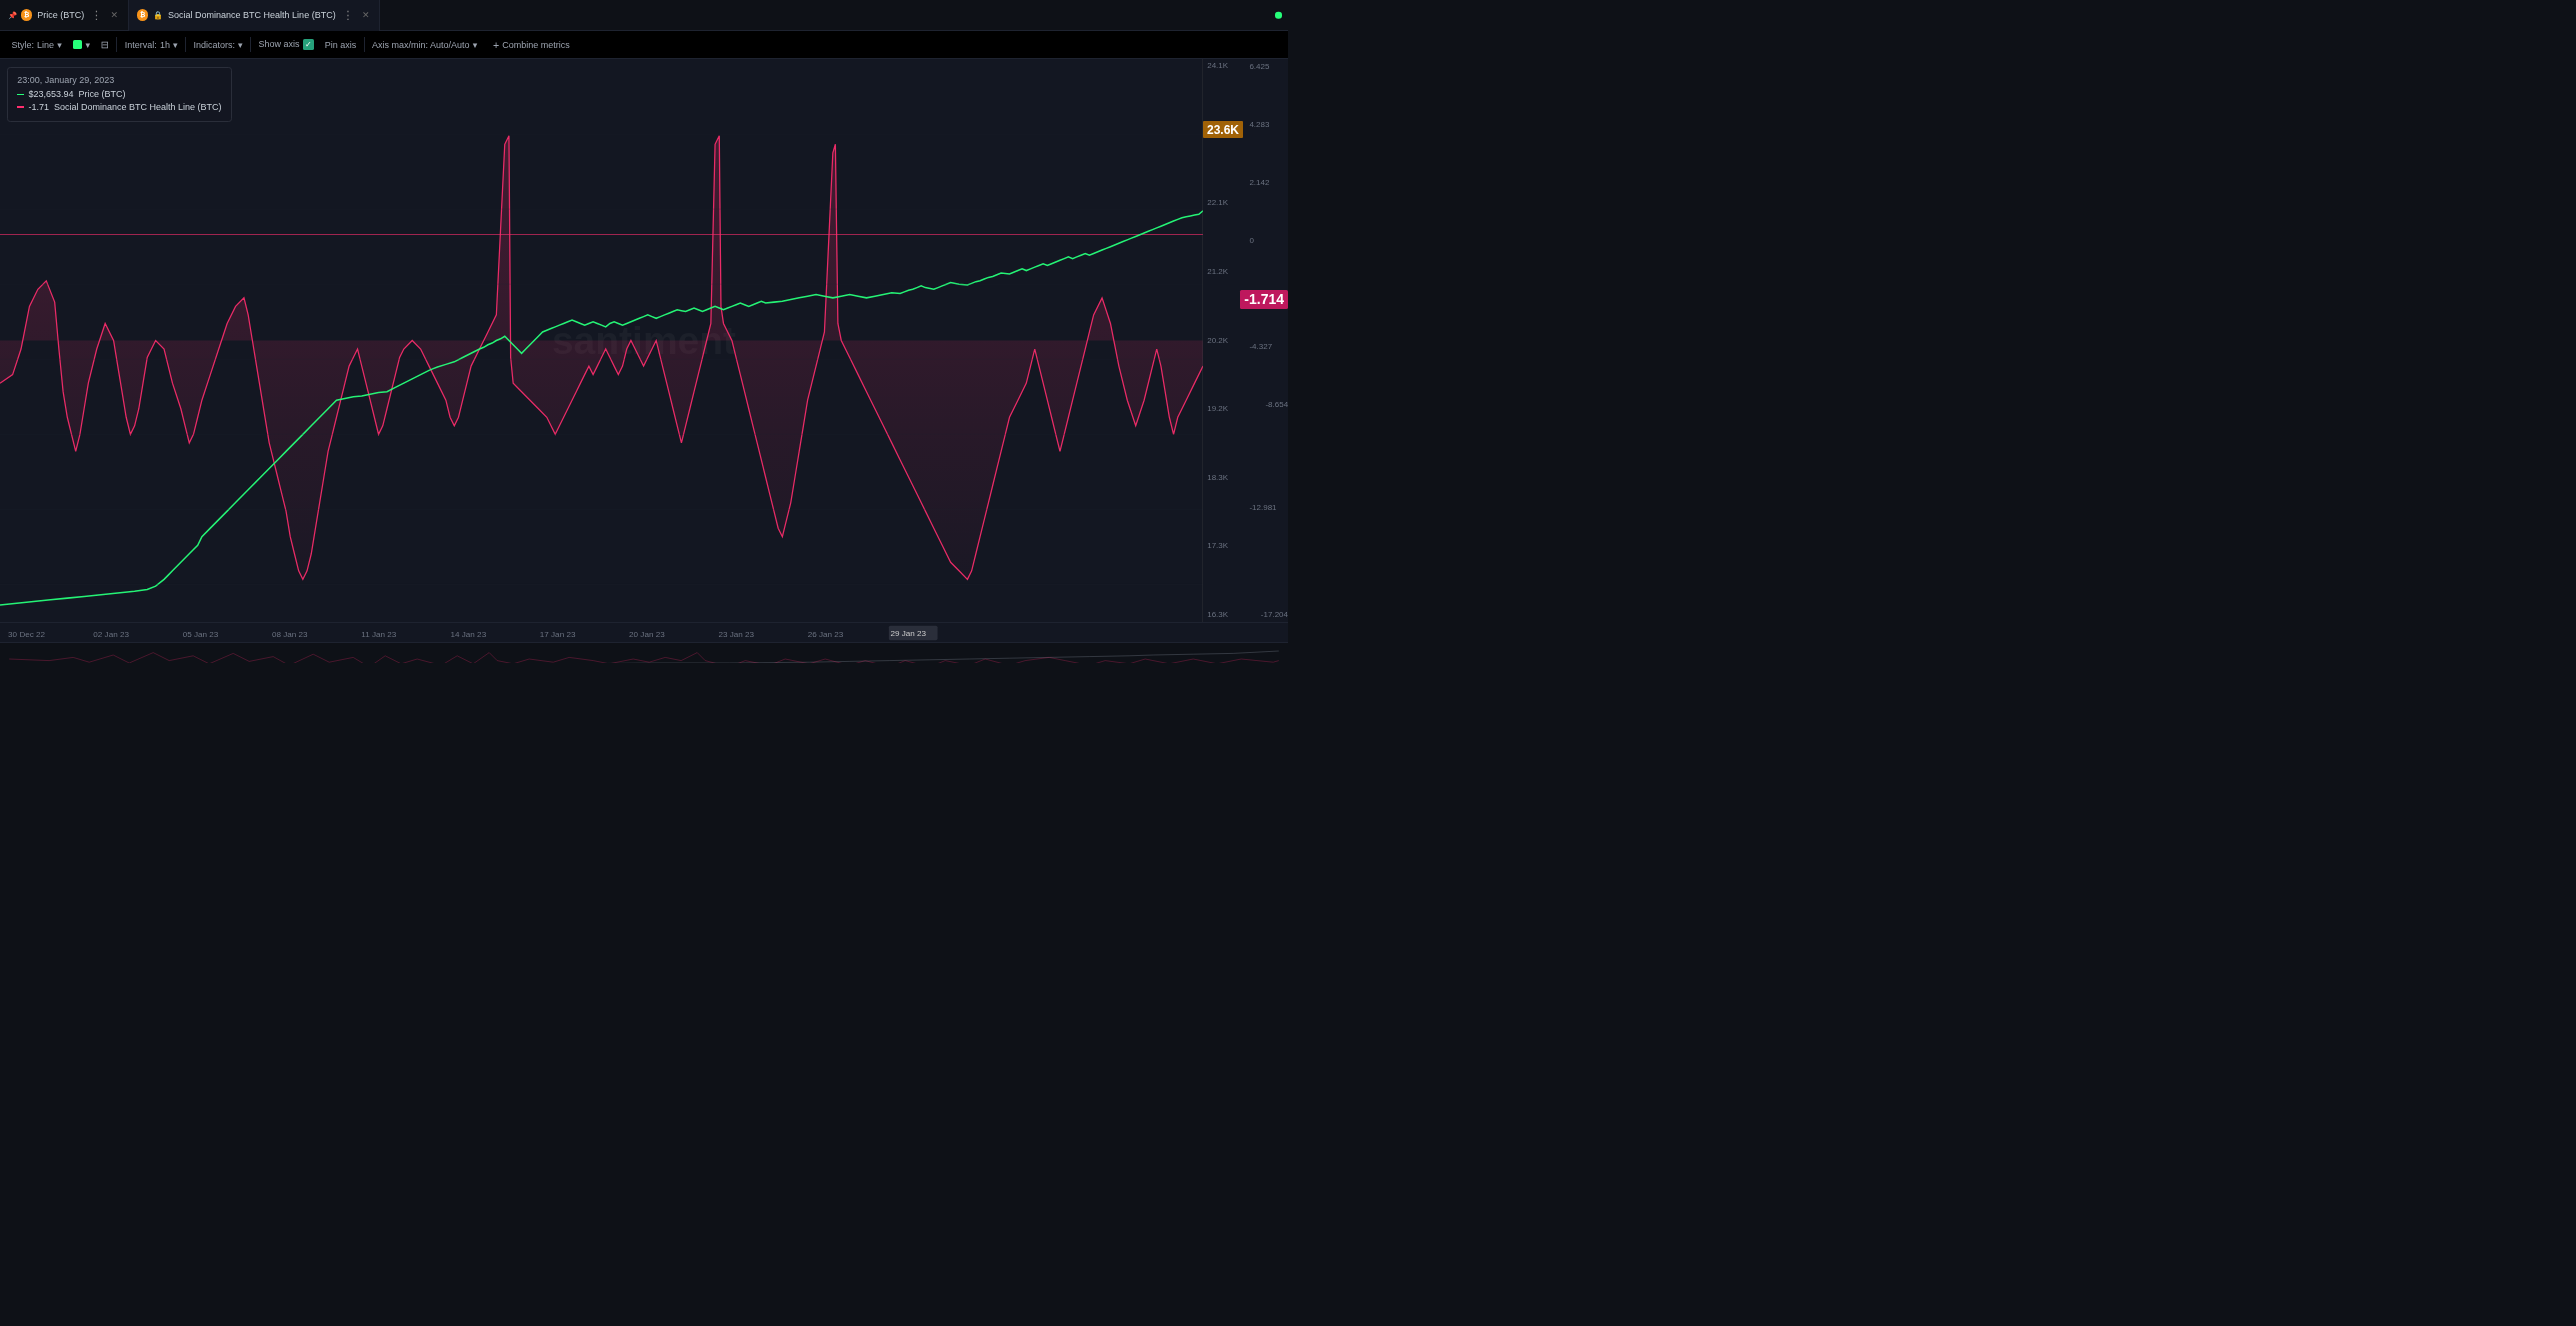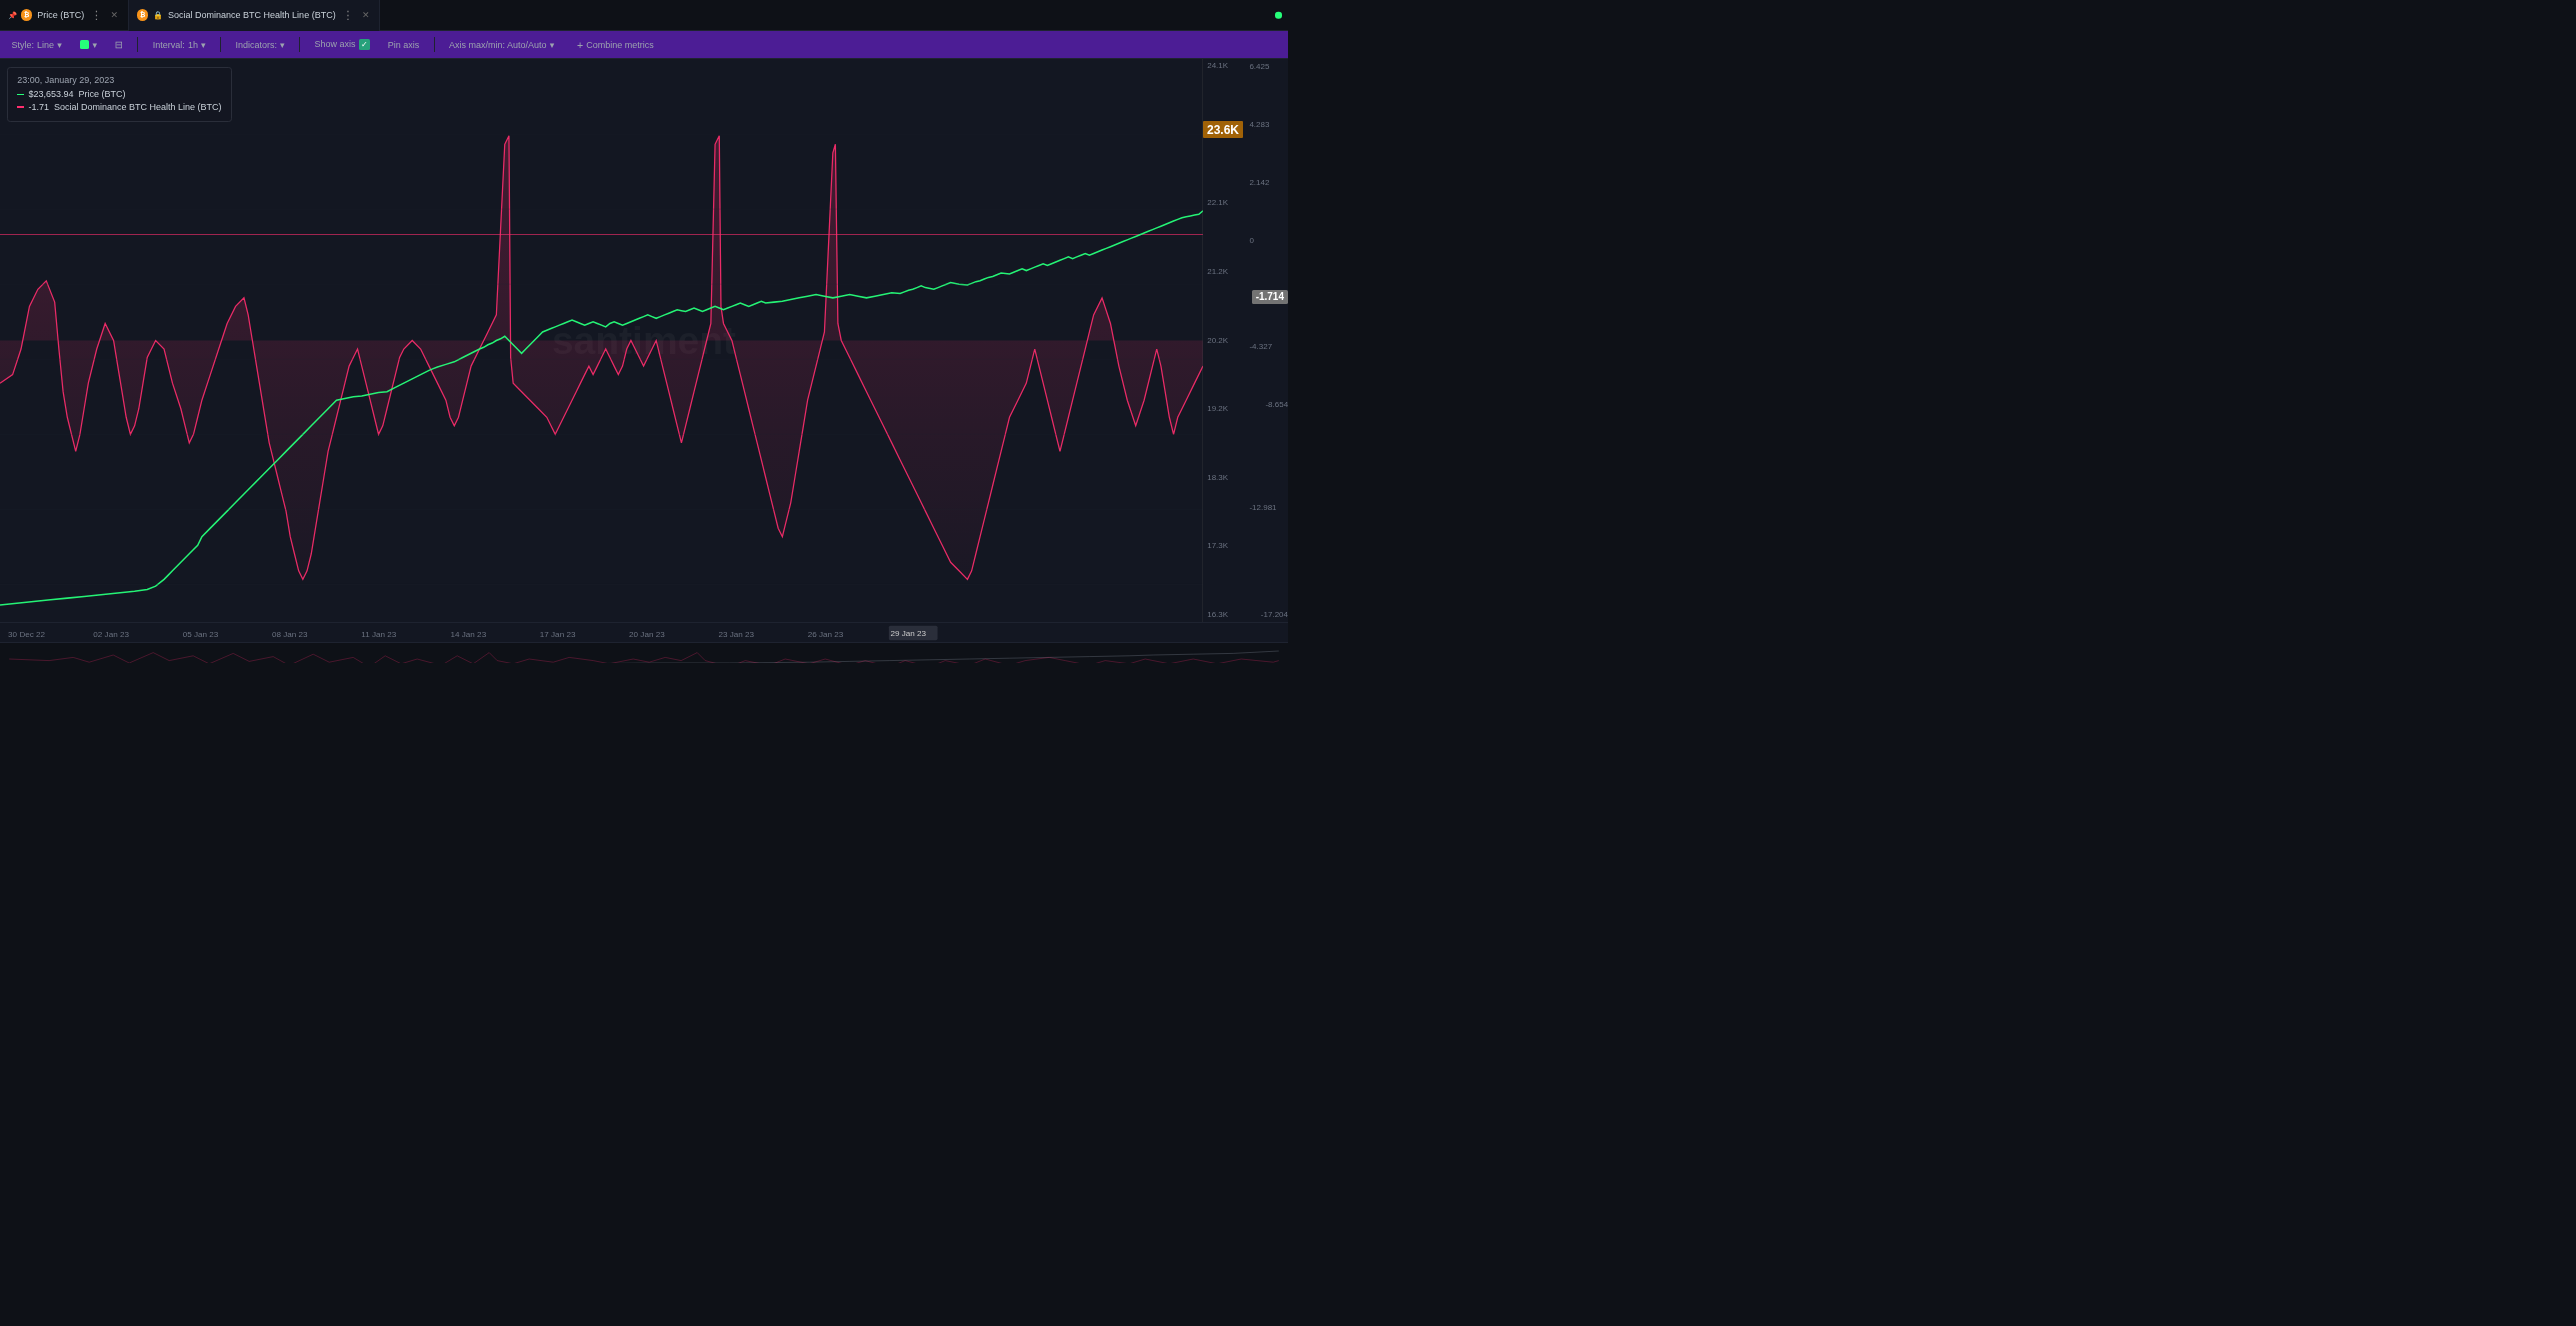--- a/index.html
+++ b/index.html
@@ -58,24 +58,24 @@
     }
     .tab-pin-icon {
       width: 8px; height: 8px;
       font-size: 7.3px; color: #aaa;
     }
 
     
     .toolbar {
       display: flex;
       align-items: center;
-      background: #4c1d95;
+      background: #000000;
       height: 28px;
       padding: 0 6.5px;
-      gap: 8px;
+      gap: 1px;
       border-bottom: 0.8px solid #1e2330;
       font-size: 9px;
       text-align: center;
     }
     .toolbar-item {
       display: flex; align-items: center; gap: 3.2px;
       padding: 2.4px 4.9px;
       border-radius: 2.4px;
       cursor: pointer;
       color: #9ca3af;
@@ -192,23 +192,23 @@
       background: #a16207;
       color: white;
       font-size: 12px;
       font-weight: bold;
       padding: 1.6px 4px;
       border-radius: 1px;
     }
     .pink-badge {
       position: absolute;
       right: 0;
-      background: #737373;
+      background: #be185d;
       color: white;
-      font-size: 10px;
+      font-size: 14px;
       font-weight: bold;
       padding: 1.6px 4px;
       border-radius: 1.6px;
     }
 
     
     .chart-svg {
       position: absolute;
       top: 0; left: 0;
       width: calc(100% - 85px);

